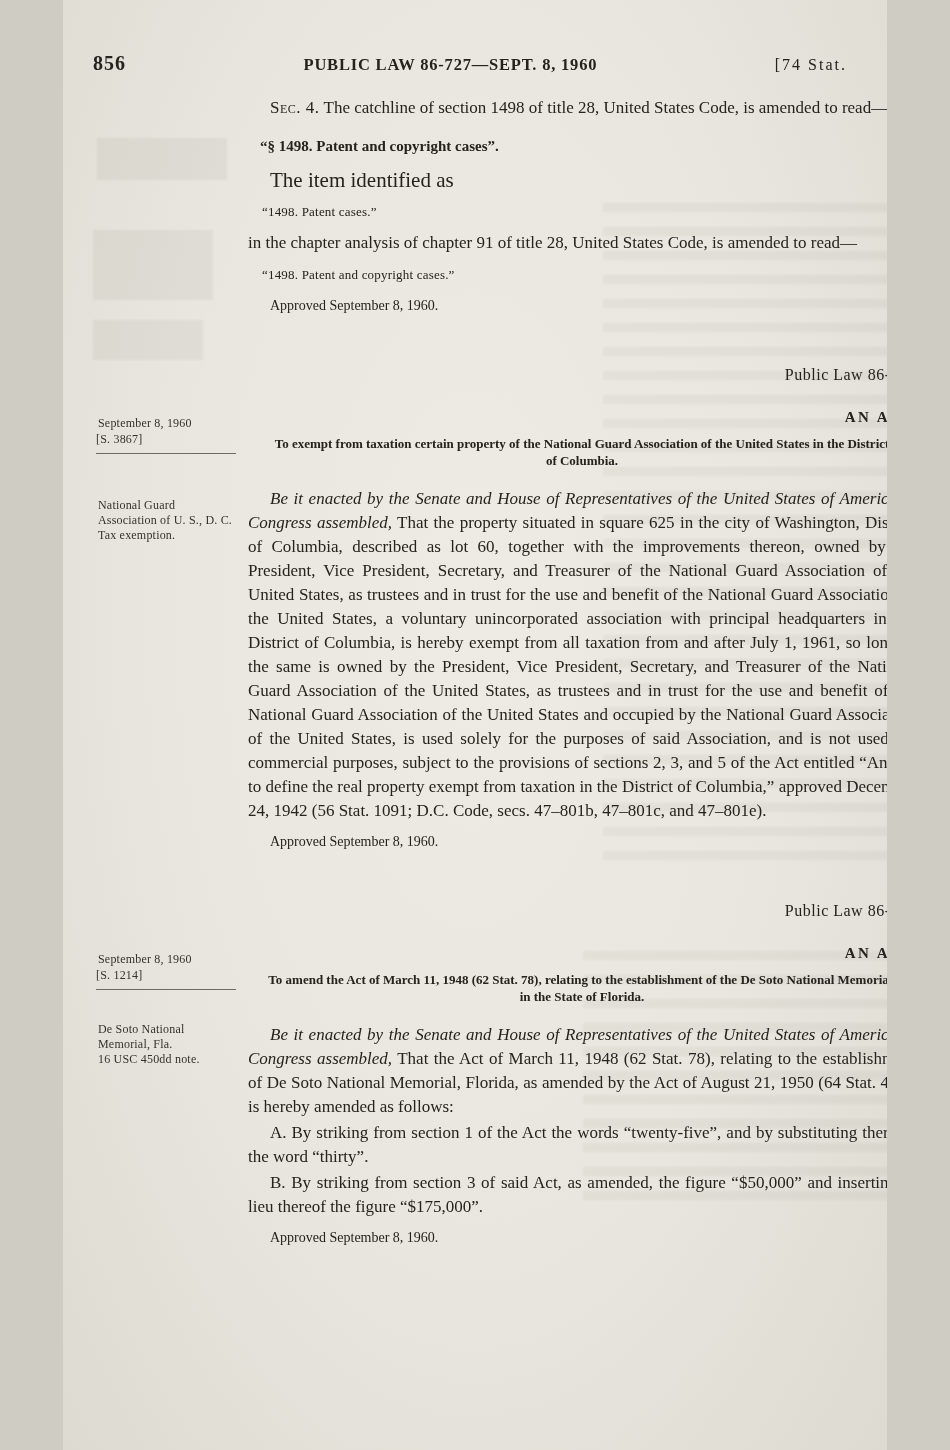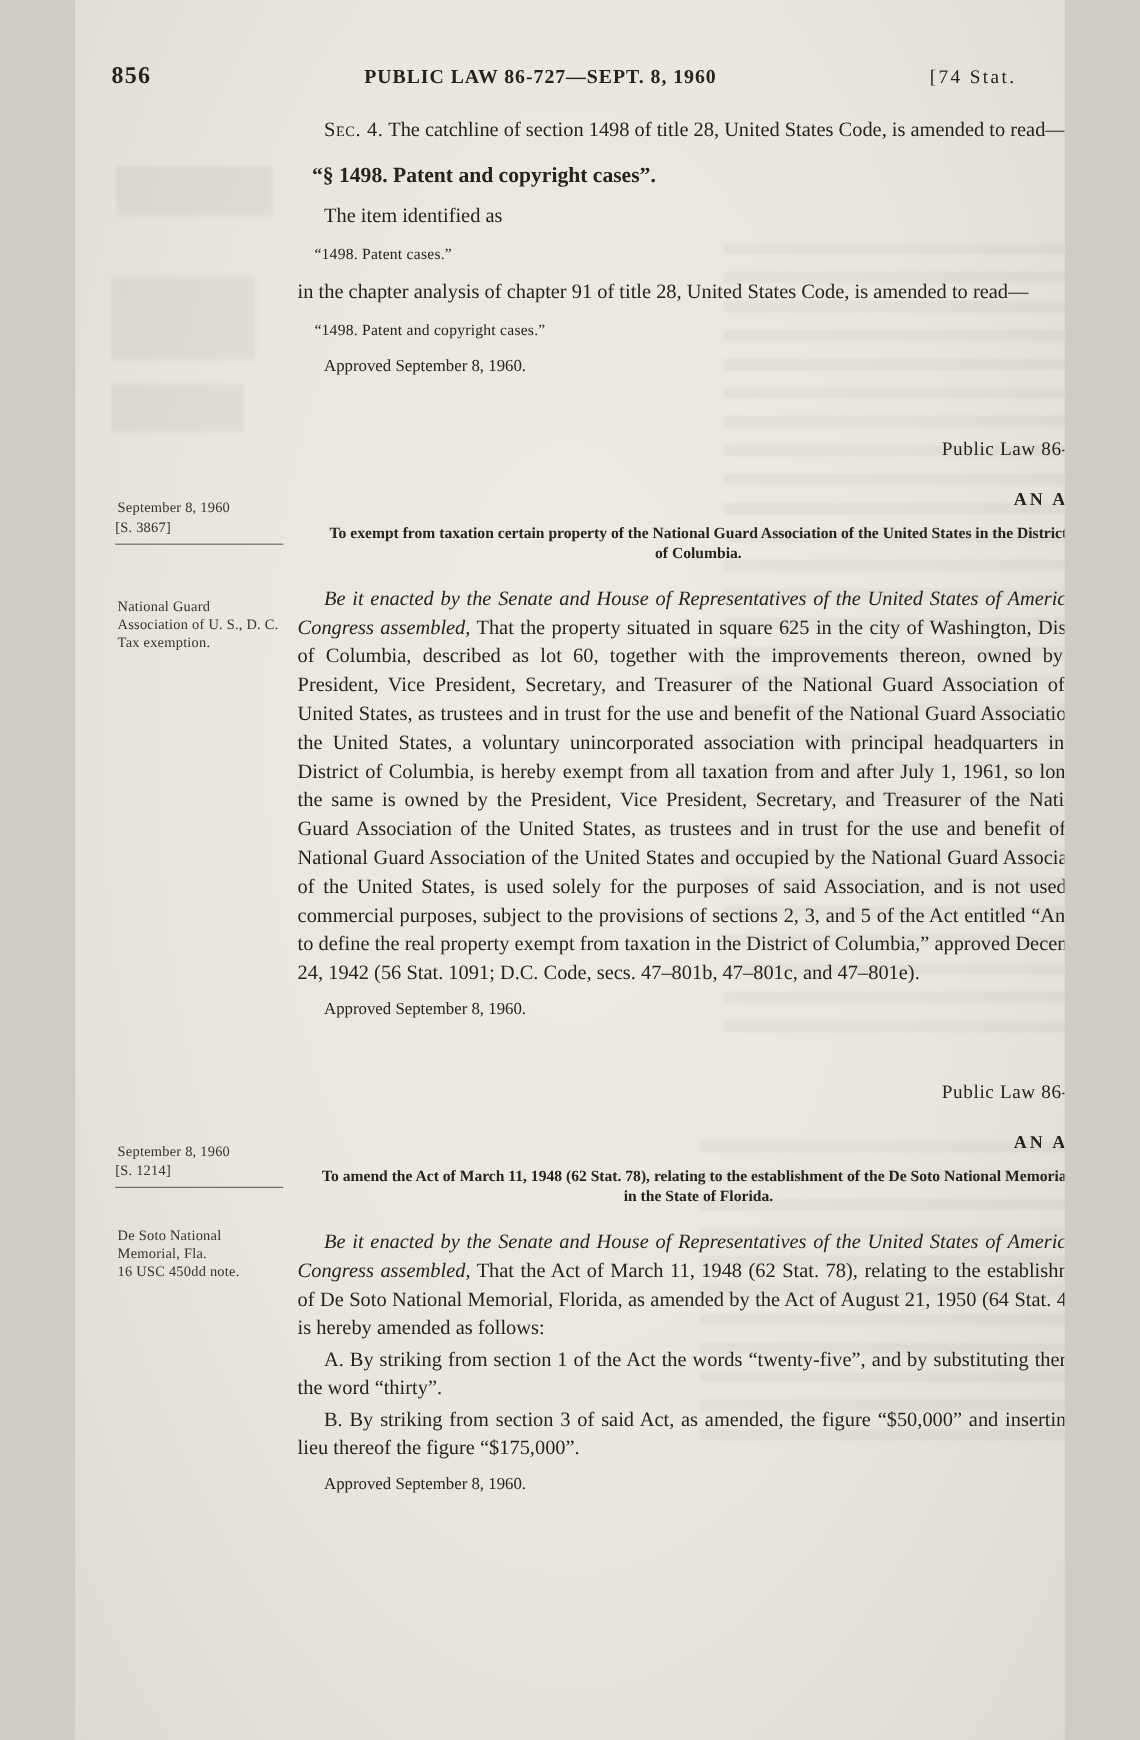--- a/index.html
+++ b/index.html
@@ -33,24 +33,24 @@
   section{position:relative;}
 
   p{margin:0;}
   .body-para{
     font-size:17px;line-height:24px;text-align:justify;text-indent:22px;
   }
   .smallcaps{font-variant:small-caps;letter-spacing:0.5px;}
   .first-para{margin-top:10px;}
 
   .quote-catchline{
-    font-size:18px;font-weight:bold;line-height:22px;
+    font-size:15px;font-weight:bold;line-height:22px;
     margin:15px 0 11px 0;padding-left:12px;text-indent:0;
   }
-  .plain-line{font-size:17px;line-height:24px;text-indent:22px;margin-top:2px;}
+  .plain-line{font-size:21px;line-height:24px;text-indent:22px;margin-top:2px;}
   .small-quote{
     font-size:13px;font-weight:400;letter-spacing:0.2px;line-height:17px;
     margin:11px 0 11px 14px;
   }
   .approved{font-size:14px;line-height:24px;text-indent:22px;margin-top:7px;}
 
   .law-heading{
     font-size:16px;font-weight:400;letter-spacing:0.5px;line-height:26px;
     margin:44px 0 0 0;text-indent:0;text-align:right;
   }

